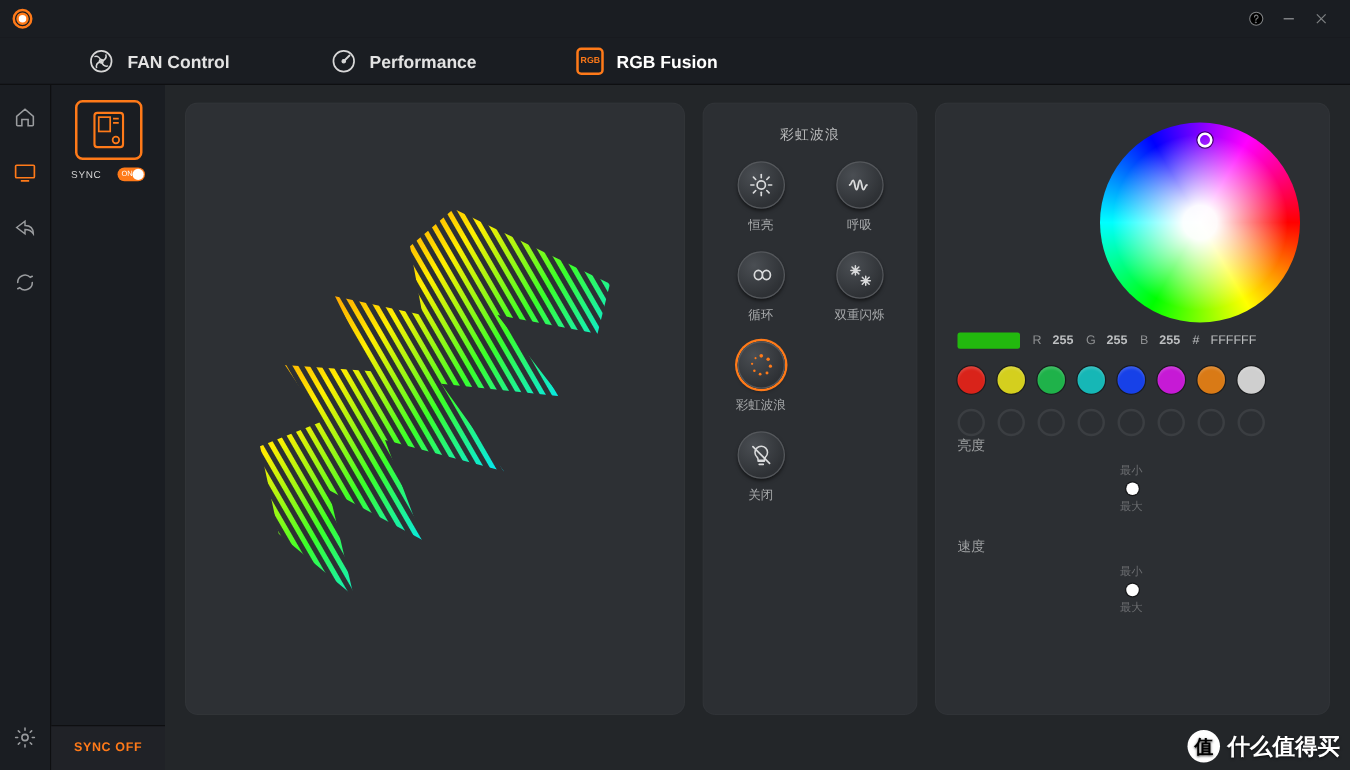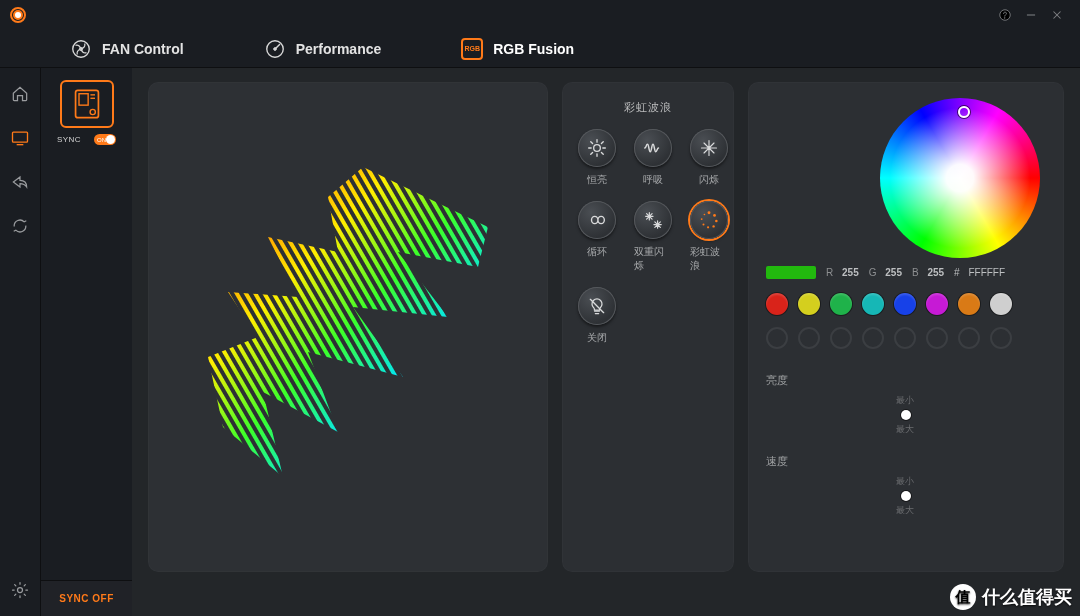--- a/index.html
+++ b/index.html
@@ -128,21 +128,21 @@
   .panel.colors { flex:1; height:490px; padding:16px 18px 14px; display:flex; flex-direction:column;}
 
   
   .aorus{
     width: 320px; height: 340px; position:relative;
   }
   .aorus svg{ position:absolute; inset:0; width:100%; height:100%;}
 
   
   .effects-title{ text-align:center; font-size:11px; color:#bcbdbe; margin-bottom:14px; letter-spacing:1px;}
-  .effects-grid{ display:grid; grid-template-columns: 1fr 1fr 1fr; gap:14px 18px; padding:0 6px;}
+  .effects-grid{ display:grid; grid-template-columns: 1fr 1fr; gap:14px 18px; padding:0 6px;}
   .eff{
     display:flex; flex-direction:column; align-items:center; gap:6px; cursor:pointer;
   }
   .eff .circ{
     width:38px; height:38px; border-radius:50%;
     background: radial-gradient(circle at 35% 30%, #4a4e53, #2e3135 70%);
     box-shadow: inset 0 0 0 1px #55585c, 0 2px 3px rgba(0,0,0,.5);
     display:flex; align-items:center; justify-content:center;
     color:#d9dadb;
   }
@@ -173,21 +173,21 @@
   .swatch-cur{ width:50px; height:13px; background:#22b90e; border-radius:2px;}
   .rgb-val{ display:flex; align-items:center; gap:3px;}
   .rgb-val b{ color:#bdbfc1; font-weight:600;}
   .hex{ color:#bdbfc1; font-size:10px;}
 
   .swatches{ display:flex; gap:10px; margin-top:14px;}
   .sw{ width:22px; height:22px; border-radius:50%; box-shadow: 0 0 0 1px rgba(0,0,0,.4), inset 0 2px 2px rgba(255,255,255,.15);}
   .slots{ display:flex; gap:10px; margin-top:12px;}
   .slot{ width:22px; height:22px; border-radius:50%; border:2px solid #3b3e42;}
 
-  .sliders{ margin-top:24px;}
+  .sliders{ }
   .sld{ margin-bottom:18px;}
   .sld-label{ font-size:11px; color:#9ea0a2; margin-bottom:6px;}
   .sld-row{ display:flex; align-items:center; gap:8px;flex-direction:column;}
   .sld-min,.sld-max{ font-size:9px; color:#6b6d70; width:20px;}
   .sld-max{ text-align:left;}
   .track{ flex:1; height:4px; background:#3a3c3f; border-radius:3px; position:relative;}
   .fill{ position:absolute; left:0; top:0; bottom:0; background:var(--accent); border-radius:3px;}
   .thumb{ position:absolute; top:50%; transform:translate(-50%,-50%); width:10px; height:10px; border-radius:50%; background:#fff; box-shadow:0 0 0 1px rgba(0,0,0,.5);}
 
   
@@ -386,28 +386,20 @@
         <div class="eff">
           <div class="circ">
             <svg width="22" height="22" viewBox="0 0 24 24" stroke="currentColor" fill="none">
                 <path d="M3 12c1.5 0 1.5-4 3-4s1.5 8 3 8 1.5-8 3-8 1.5 8 3 8 1.5-4 3-4" stroke-width="1.6" stroke-linecap="round"></path>
               </svg>
           </div>
           <div class="elabel">呼吸</div>
         </div>
         <div class="eff">
           <div class="circ">
-            <svg width="20" height="20" viewBox="0 0 24 24" stroke="currentColor" fill="none">
-                <path d="M12 3v18M3 12h18M6 6l12 12M18 6 6 18" stroke-width="1.4" stroke-linecap="round"></path>
-              </svg>
-          </div>
-          <div class="elabel">闪烁</div>
-        </div>
-        <div class="eff">
-          <div class="circ">
             <svg width="22" height="22" viewBox="0 0 24 24" stroke="currentColor" fill="none">
                 <path d="M6 12c0-2 1.5-4 3.5-4S13 10 13 12s1.5 4 3.5 4S20 14 20 12s-1.5-4-3.5-4S13 10 13 12s-1.5 4-3.5 4S6 14 6 12z" stroke-width="1.5"></path>
               </svg>
           </div>
           <div class="elabel">循环</div>
         </div>
         <div class="eff">
           <div class="circ">
             <svg width="22" height="22" viewBox="0 0 24 24" stroke="currentColor" fill="none">
                 <g stroke-width="1.3" stroke-linecap="round">

